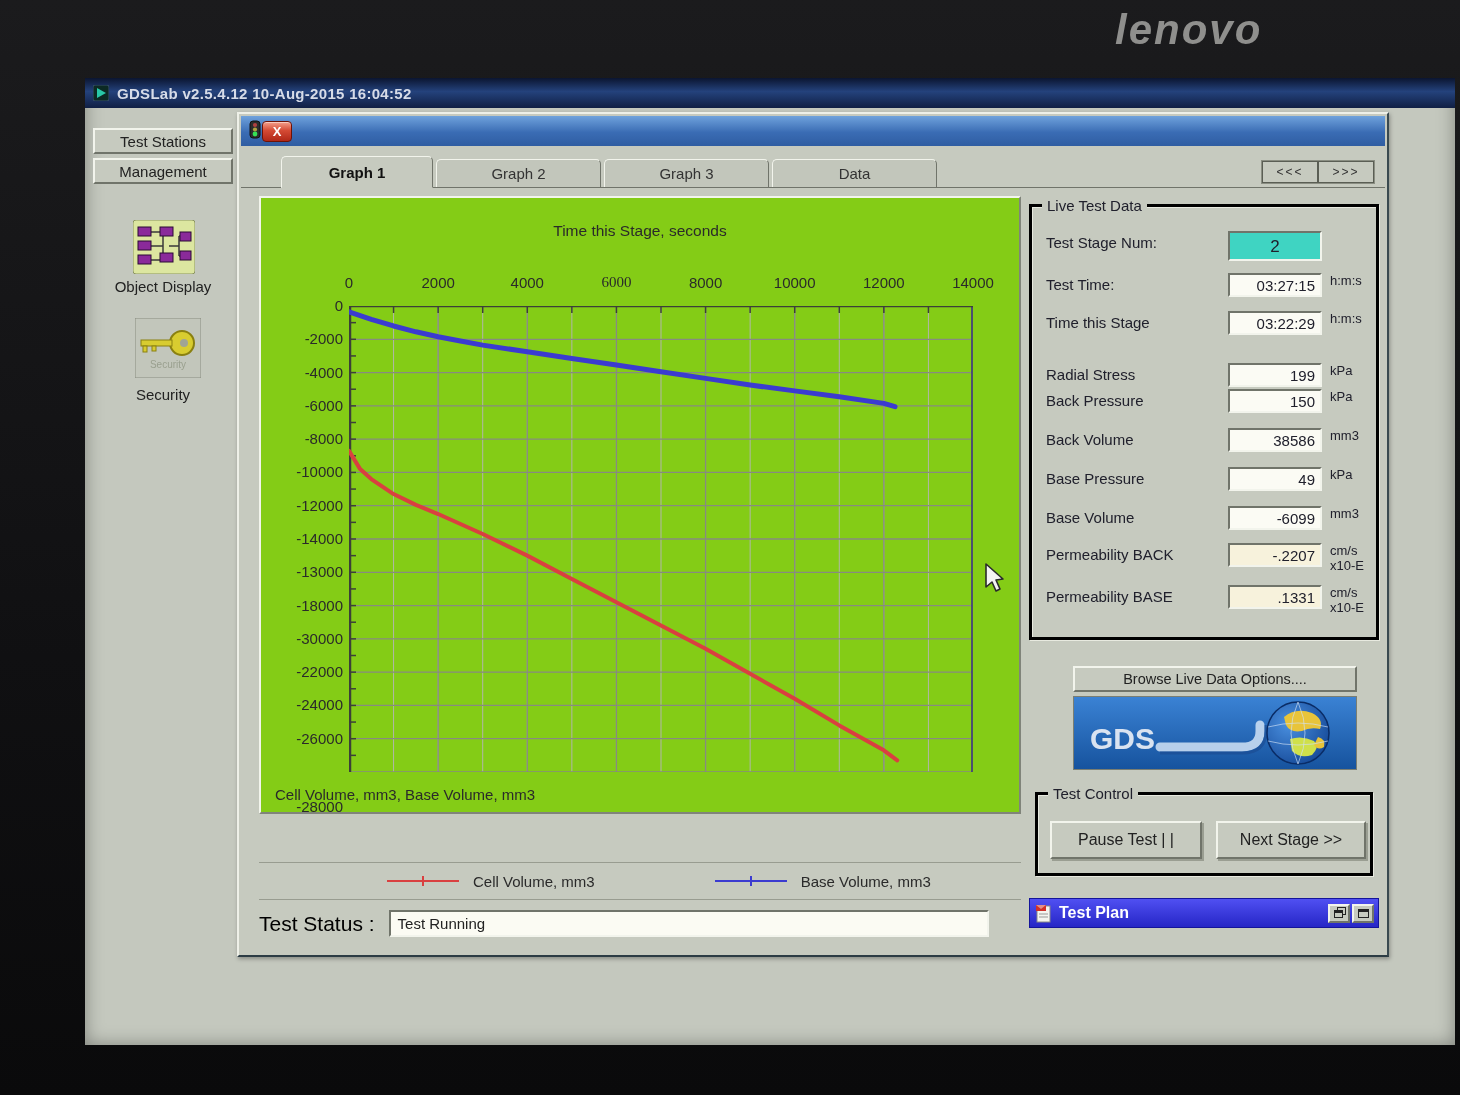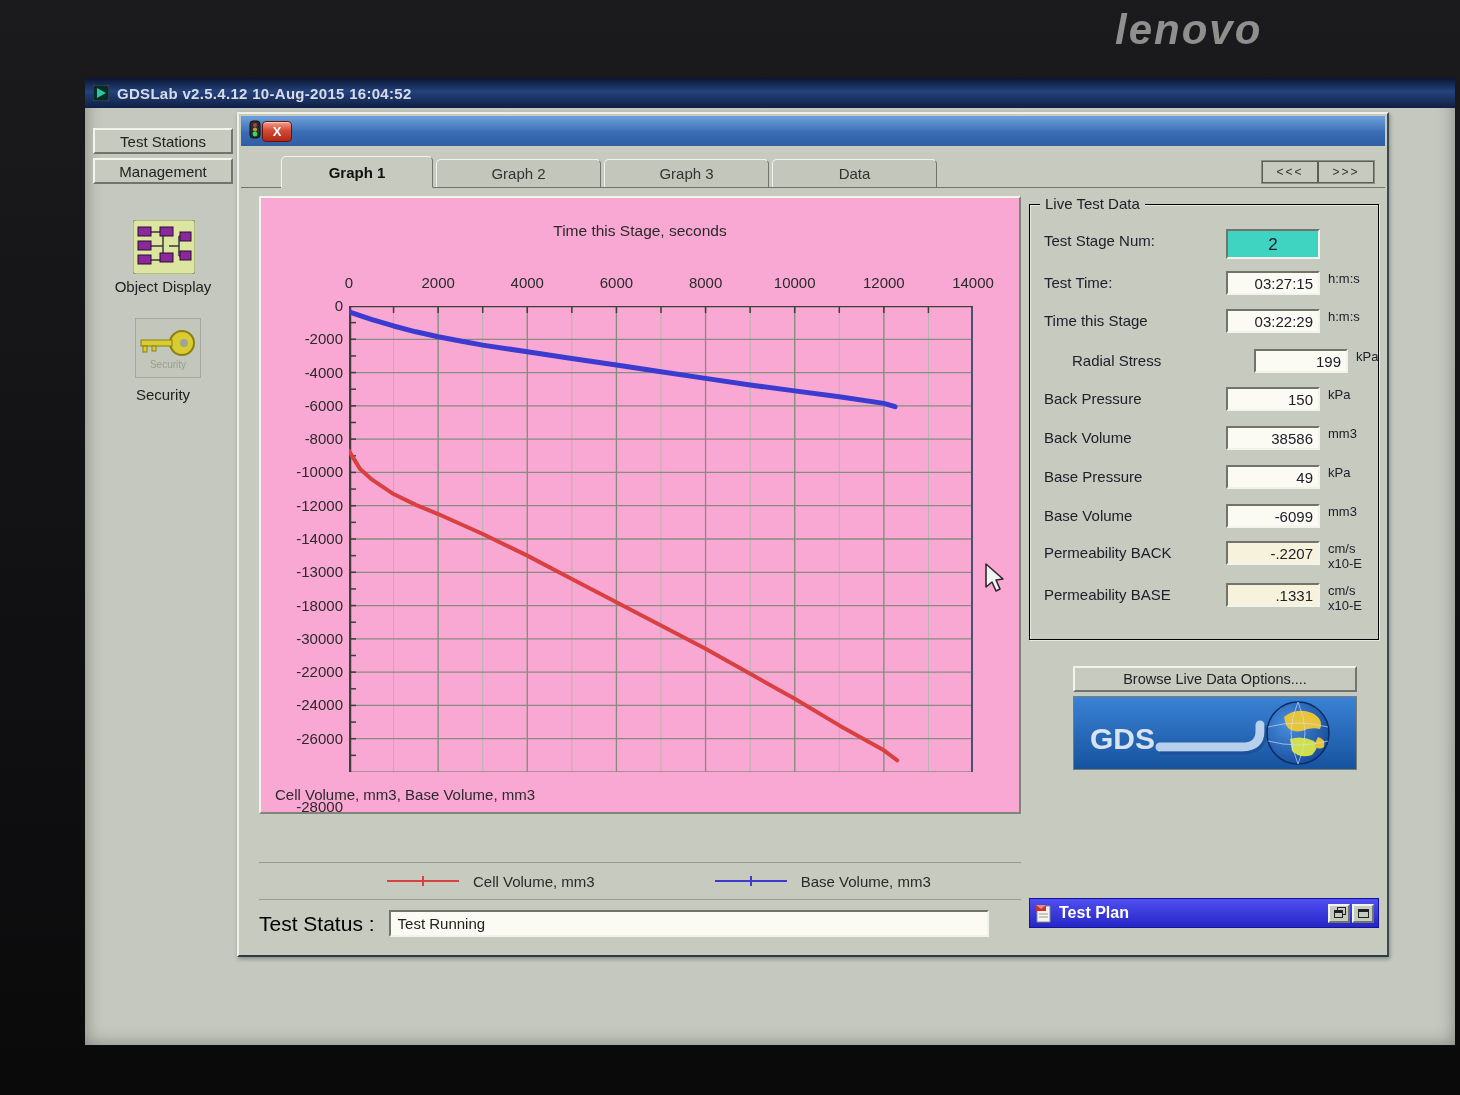--- a/index.html
+++ b/index.html
@@ -17,36 +17,36 @@
   .child{position:absolute;left:152px;top:34px;width:1152px;height:845px;background:#c6cabf;border:2px solid;border-color:#eef0e8 #3a4a50 #2c3c44 #eef0e8;box-shadow:1px 2px 4px rgba(0,0,0,.3);}
   .child-titlebar{position:absolute;left:2px;top:2px;right:2px;height:30px;background:linear-gradient(180deg,#6fa2dc,#3a6cb4 55%,#2f5da2);display:flex;align-items:center;padding:0 6px;}
   .child-titlebar .ttl{color:#fff;font-weight:bold;font-size:16px;margin-left:7px;text-shadow:1px 1px 1px #1a3a6a;flex:1;}
   .close-btn{width:30px;height:21px;border-radius:4px;background:linear-gradient(180deg,#f4a08c,#d44a34 45%,#b02818);border:1px solid #6e1206;color:#fff;font-weight:bold;font-size:13px;display:flex;align-items:center;justify-content:center;box-shadow:inset 0 1px 0 rgba(255,255,255,.45);}
   .tabbar{position:absolute;left:2px;top:40px;right:2px;height:34px;display:flex;align-items:flex-end;padding-left:40px;border-bottom:1px solid #70746a;}
   .tab{height:28px;background:#c2c6bb;border:1px solid #70746a;border-bottom:none;border-top-color:#f2f4ec;border-left-color:#f2f4ec;border-radius:5px 5px 0 0;display:flex;align-items:center;justify-content:center;font-size:15px;color:#333;width:165px;margin-right:3px;}
   .tab.active{height:32px;font-weight:bold;color:#111;background:#c6cabf;border-bottom:1px solid #c6cabf;margin-bottom:-1px;width:152px;}
   .tabnav{position:absolute;right:12px;top:46px;display:flex;border:1px solid #8a8e82;}
   .tabnav .nbtn{width:56px;height:22px;background:#c6cabf;border:1px solid #5a5e54;color:#333;font-size:12px;letter-spacing:2px;display:flex;align-items:center;justify-content:center;}
   
-  .graph-panel{position:absolute;left:20px;top:82px;width:762px;height:618px;background:#f9a8d4;border:2px solid;border-color:#f2f4ec #80847a #80847a #f2f4ec;}
+  .graph-panel{position:absolute;left:20px;top:82px;width:762px;height:618px;background:#84cc16;border:2px solid;border-color:#f2f4ec #80847a #80847a #f2f4ec;}
   .axis-title{position:absolute;left:0;top:24px;width:100%;text-align:center;font-size:15.5px;color:#2a2a2a;}
   .xtick{position:absolute;width:70px;text-align:center;font-size:15px;color:#2a2a2a;top:76px;}
   .ytick{position:absolute;width:74px;text-align:right;font-size:15px;color:#2a2a2a;left:8px;}
   .yaxis-bottom-label{position:absolute;left:14px;top:588px;font-size:15px;color:#2a2a2a;}
   
   .legend-row{position:absolute;left:20px;top:748px;width:762px;height:38px;border-top:1px solid #989c90;border-bottom:1px solid #989c90;display:flex;align-items:center;}
   .legend-entry{display:flex;align-items:center;margin-left:128px;}
   .legend-entry.second{margin-left:120px;}
   .legend-entry .lname{font-size:15px;color:#2a2a2a;margin-left:14px;}
   .status-row{position:absolute;left:20px;top:796px;display:flex;align-items:center;}
   .status-label{font-size:21px;color:#000000;}
   .status-field{margin-left:14px;width:600px;height:27px;border:2px solid;border-color:#70746a #f2f4ec #f2f4ec #70746a;background:#fbfbf3;font-size:15px;color:#222;padding:3px 7px;}
   
   .rightcol{position:absolute;left:790px;top:84px;width:350px;height:740px;}
-  .groupbox{position:absolute;border:1px solid #000000;box-shadow:inset 1px 1px 0 #e8eae0,1px 1px 0 #e8eae0;}
+  .groupbox{position:absolute;border:3px solid #000000;box-shadow:inset 1px 1px 0 #e8eae0,1px 1px 0 #e8eae0;}
   .groupbox .gb-title{position:absolute;top:-10px;left:10px;background:#c6cabf;padding:0 5px;font-size:15px;color:#20202c;}
   .gb-live{left:0;top:6px;width:350px;height:436px;}
   .lrow{position:absolute;left:0;width:100%;height:26px;}
   .llabel{position:absolute;left:14px;top:3px;font-size:15px;color:#20202c;}
   .lbox{position:absolute;left:196px;width:94px;height:24px;border:2px solid;border-color:#70746a #f2f4ec #f2f4ec #70746a;background:#fbfbf4;font-size:15px;color:#20202c;text-align:right;padding:2px 5px;}
   .lbox.hl{height:30px;background:#3fd4c2;text-align:center;font-size:17px;padding-top:4px;}
   .lbox.cream{background:#f7f2dc;}
   .lunit{position:absolute;left:298px;top:1px;width:52px;font-size:13px;line-height:1.15;color:#20202c;}
   .browse-btn{position:absolute;left:44px;top:468px;width:284px;height:26px;background:#c6cabf;border:2px solid;border-color:#f2f4ec #70746a #70746a #f2f4ec;font-size:14.5px;color:#222;display:flex;align-items:center;justify-content:center;}
   .gds-banner{position:absolute;left:44px;top:498px;width:284px;height:74px;border:1px solid #7a7e72;}
@@ -135,21 +135,21 @@
         <div class="nbtn">&lt;&lt;&lt;</div>
         <div class="nbtn">&gt;&gt;&gt;</div>
       </div>
 
       <div class="graph-panel">
         <div class="axis-title">Time this Stage, seconds</div>
         <div id="xticks">
             <span class="xtick" style="left: 53px;">0</span>
             <span class="xtick" style="left: 142.143px;">2000</span>
             <span class="xtick" style="left: 231.286px;">4000</span>
-            <span class="xtick" style="left: 320.429px;">6000</span>
+            <span class="xtick" style="left: 320.429px; font-family: Liberation Serif, serif;">6000</span>
             <span class="xtick" style="left: 409.571px;">8000</span>
             <span class="xtick" style="left: 498.714px;">10000</span>
             <span class="xtick" style="left: 587.857px;">12000</span>
             <span class="xtick" style="left: 677px;">14000</span>
           </div>
         <div id="yticks">
             <span class="ytick" style="top: 99px;">0</span>
             <span class="ytick" style="top: 132.286px;">-2000</span>
             <span class="ytick" style="top: 165.571px;">-4000</span>
             <span class="ytick" style="top: 198.857px;">-6000</span>
@@ -282,21 +282,21 @@
               <div class="lrow" style="top: 66px;">
                 <span class="llabel">Test Time:</span>
                 <span class="lbox">03:27:15</span>
                 <span class="lunit">h:m:s</span>
               </div>
               <div class="lrow" style="top: 104px;">
                 <span class="llabel">Time this Stage</span>
                 <span class="lbox">03:22:29</span>
                 <span class="lunit">h:m:s</span>
               </div>
-              <div class="lrow" style="top: 144px; margin-left: 28px;">
+              <div class="lrow" style="top: 156px;">
                 <span class="llabel">Radial Stress</span>
                 <span class="lbox">199</span>
                 <span class="lunit">kPa</span>
               </div>
               <div class="lrow" style="top: 182px;">
                 <span class="llabel">Back Pressure</span>
                 <span class="lbox">150</span>
                 <span class="lunit">kPa</span>
               </div>
               <div class="lrow" style="top: 221px;">
@@ -348,20 +348,25 @@
             <circle cx="224" cy="36" r="31" fill="url(#gl)" stroke="#0a2c66" stroke-width="1.5"></circle>
             <g>
               <path d="M210 20 Q222 10 238 16 Q250 22 246 32 Q236 30 228 34 Q216 36 212 28 Z" fill="#e8c43a"></path>
               <path d="M216 42 Q228 38 240 44 Q246 50 238 58 Q226 62 218 54 Z" fill="#cfe04a"></path>
               <path d="M244 40 Q252 42 250 50 Q244 54 240 48 Z" fill="#e8c43a"></path>
             </g>
             <path d="M224 5 Q238 36 224 67 M224 5 Q210 36 224 67 M194 30 Q224 22 254 30 M194 44 Q224 52 254 44" fill="none" stroke="#cfe0f4" stroke-width="1" opacity="0.65"></path>
           </svg>
         </div>
 
+        <div class="groupbox gb-tc">
+          <span class="gb-title">Test Control</span>
+          <div class="tc-btn tc-pause">Pause Test | |</div>
+          <div class="tc-btn tc-next">Next Stage &gt;&gt;</div>
+        </div>
 
         <div class="testplan">
           <svg width="18" height="20">
             <rect x="3" y="3" width="13" height="16" fill="#f4f4ee" stroke="#888"></rect>
             <path d="M2 2 L12 2 L12 8 L2 8 Z" fill="#d03028"></path>
             <path d="M2 2 L7 6 L12 2" fill="#f0f0ea" opacity="0.5"></path>
             <line x1="5" y1="11" x2="14" y2="11" stroke="#999"></line>
               <line x1="5" y1="14" x2="14" y2="14" stroke="#999"></line>
           </svg>
           <span class="ttl">Test Plan</span>

